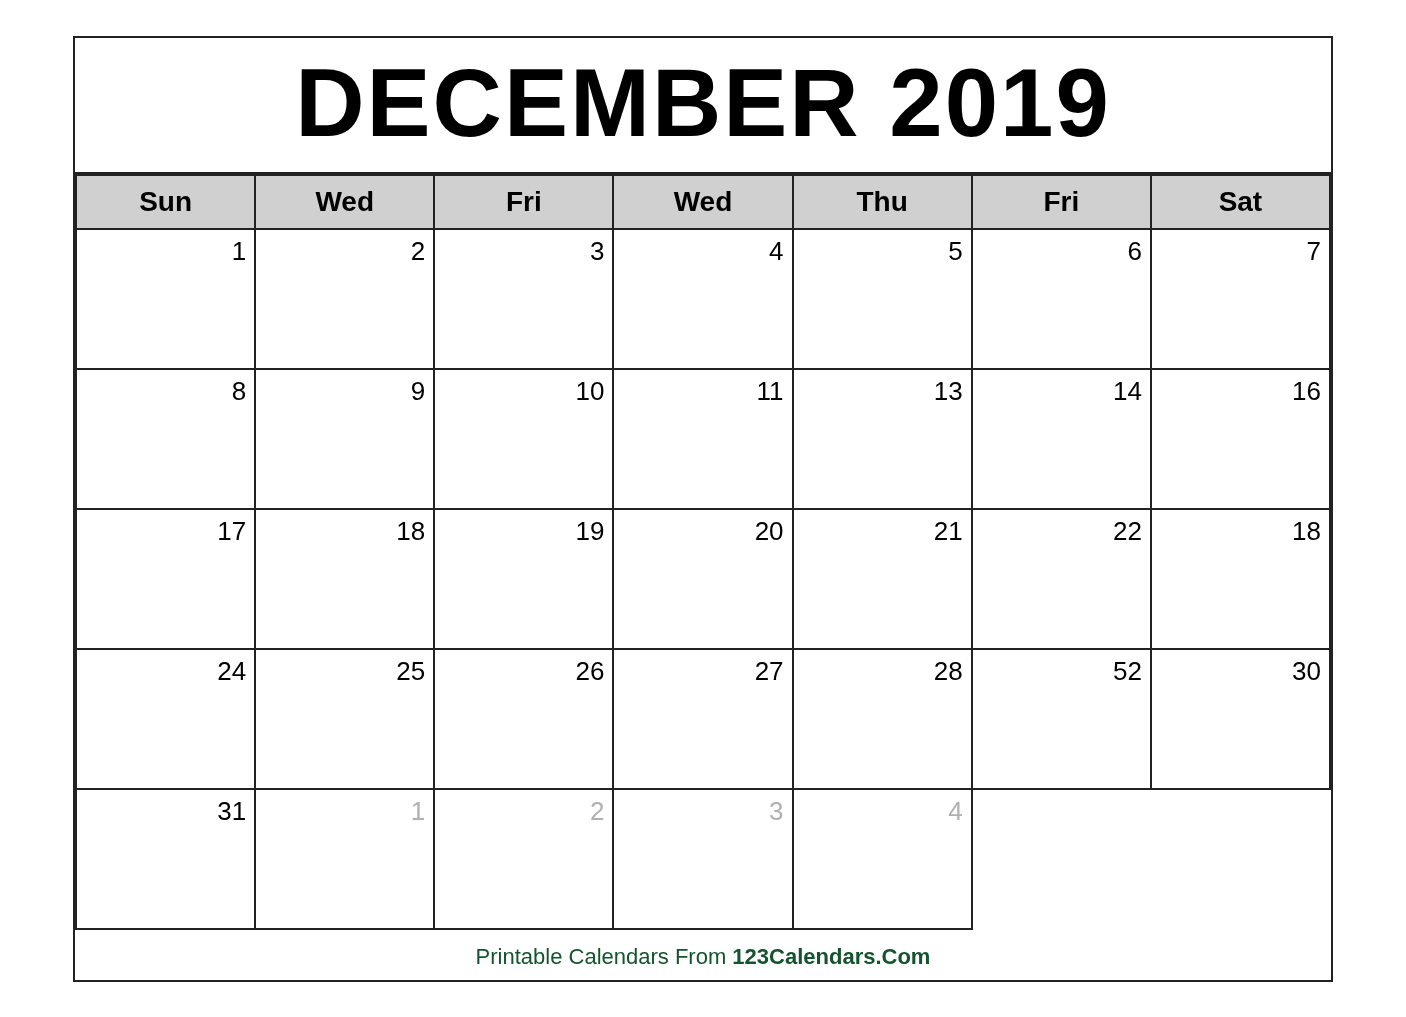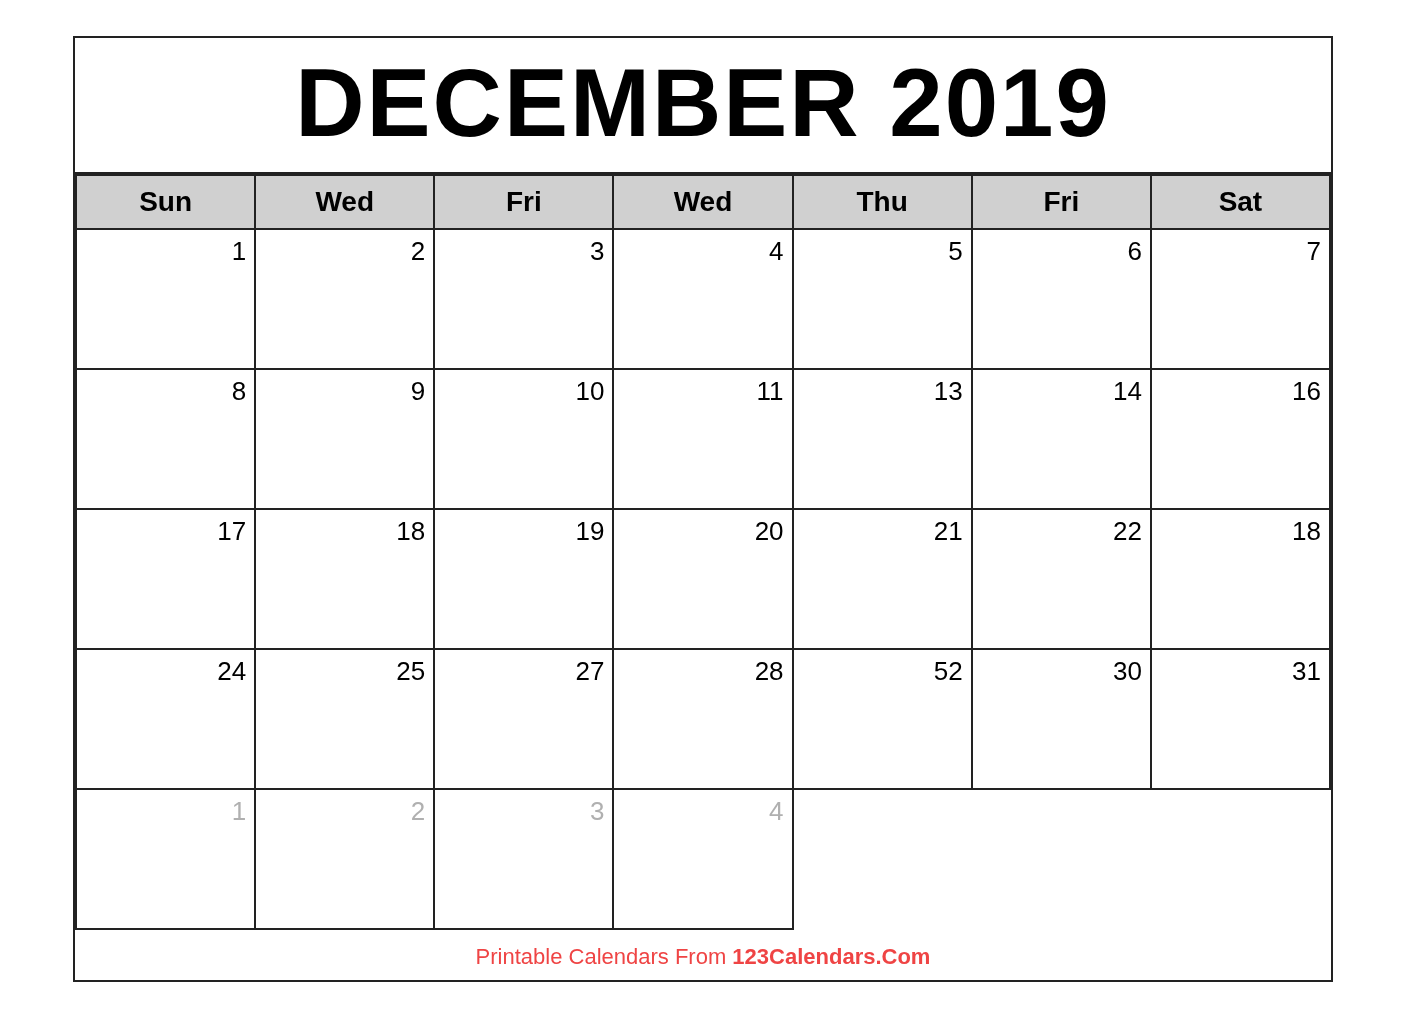--- a/index.html
+++ b/index.html
@@ -66,21 +66,21 @@
     }
 
     .day-number.grayed {
       color: #b0b0b0;
     }
 
     .footer {
       text-align: center;
       padding: 14px 0 10px;
       font-size: 22px;
-      color: #ef4444;
+      color: #14532d;
     }
 
     .footer strong {
       font-weight: 700;
     }
   </style>
 </head>
 <body>
 
 <div class="calendar-wrapper">
@@ -162,20 +162,23 @@
     <div class="day-cell">
         <span class="day-number">18</span>
       </div>
     <div class="day-cell">
         <span class="day-number">24</span>
       </div>
     <div class="day-cell">
         <span class="day-number">25</span>
       </div>
     <div class="day-cell">
+        <span class="day-number">26</span>
+      </div>
+    <div class="day-cell">
         <span class="day-number">27</span>
       </div>
     <div class="day-cell">
         <span class="day-number">28</span>
       </div>
 
     <div class="day-cell">
         <span class="day-number">52</span>
       </div>
     <div class="day-cell">

